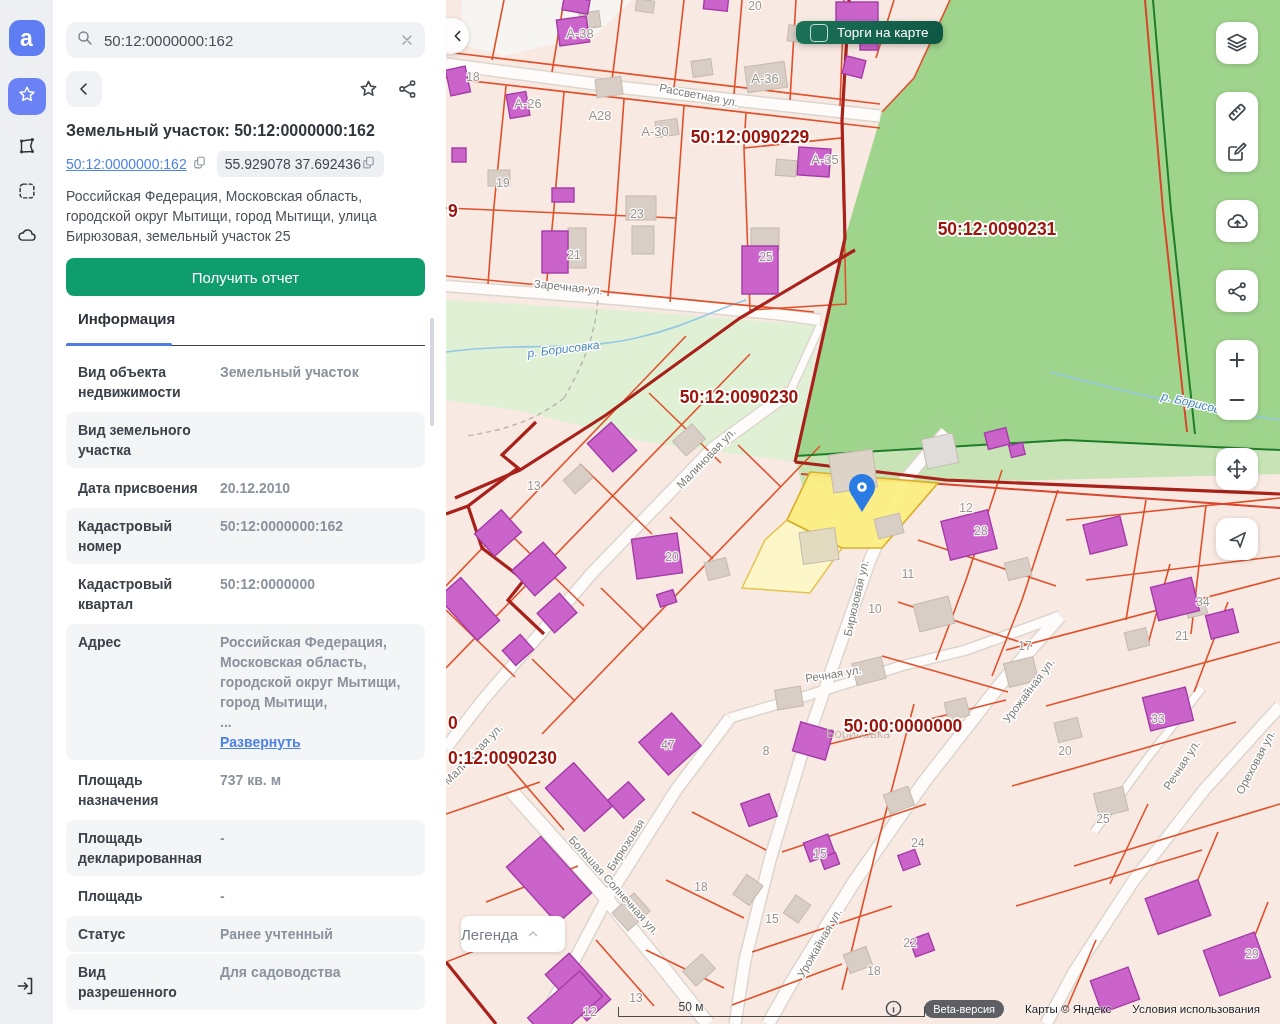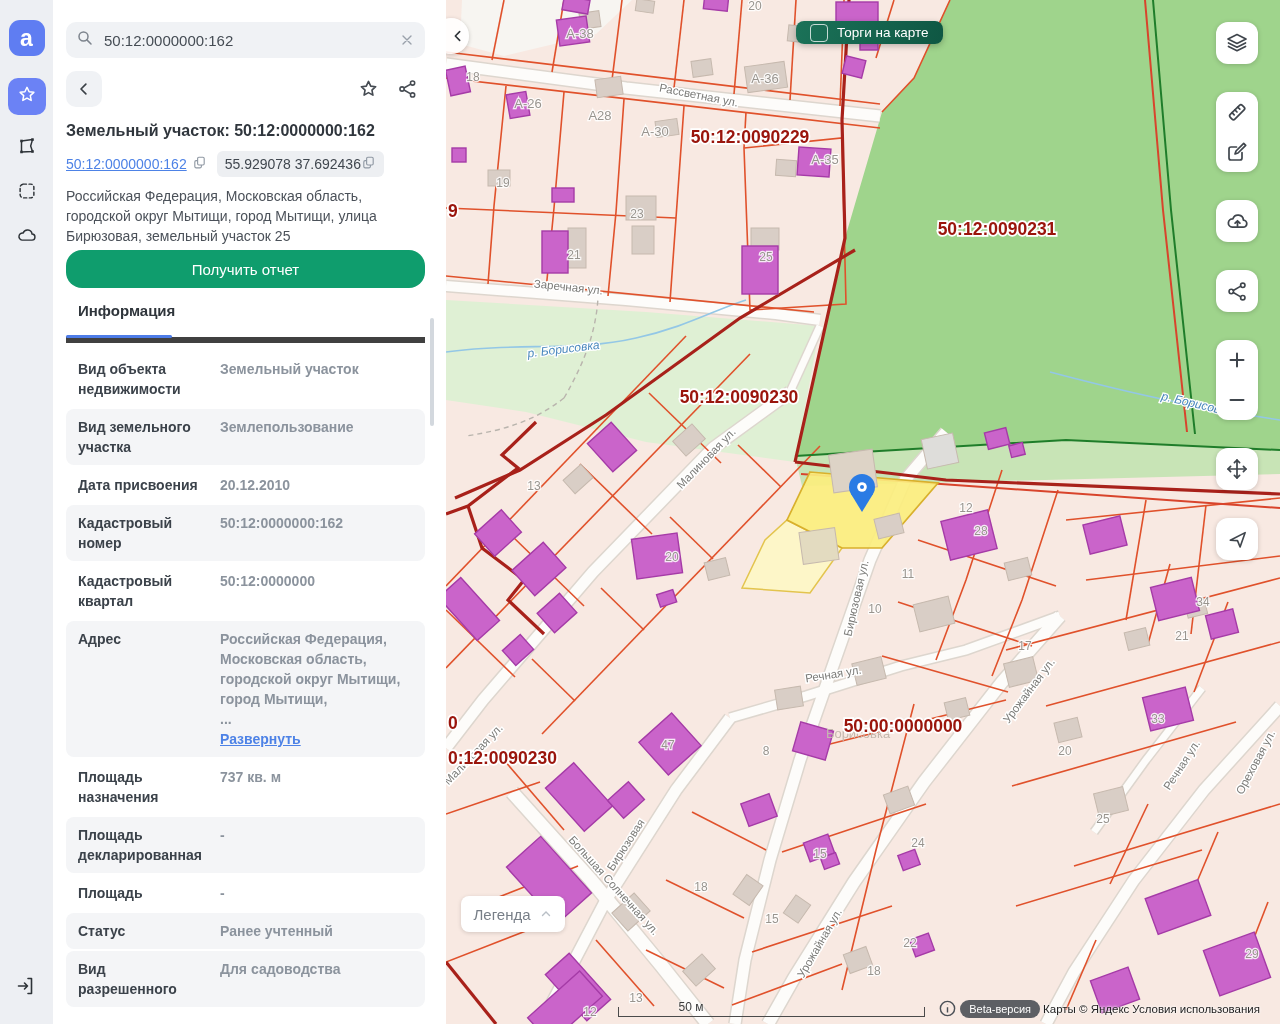--- a/index.html
+++ b/index.html
@@ -29,51 +29,51 @@
   .hdr-row{margin-top:13px;display:flex;align-items:center;}
   .back-btn{width:36px;height:36px;border-radius:10px;background:#f0f2f5;}
   .hdr-spacer{flex:1;}
   .hdr-act{width:34px;height:34px;margin-left:6px;}
   .title{margin-top:15px;font-size:16px;font-weight:700;color:#30363d;}
   .chips{margin-top:11px;display:flex;align-items:center;gap:10px;}
   .chip-link{display:flex;align-items:center;gap:5px;color:#4d82e6;font-size:14px;}
   .chip-gray{display:flex;align-items:center;background:#edeff2;border-radius:6px;
     padding:4px 8px;font-size:14px;color:#40474f;}
   .addr{margin-top:9px;font-size:14px;line-height:20px;color:#4b5159;}
-  .report-btn{margin-top:4px;width:100%;height:38px;background:#0f9d6d;border:0;border-radius:16px;
+  .report-btn{margin-top:12px;width:100%;height:38px;background:#0f9d6d;border:0;border-radius:8px;
     color:#fff;font-size:15px;font-family:inherit;cursor:pointer;}
-  .tabbar{margin-top:14px;border-bottom:6px solid #404040;position:relative;height:35px;}
+  .tabbar{margin-top:14px;border-bottom:1px solid #404040;position:relative;height:35px;}
   .tab{display:inline-block;margin-left:12px;font-size:15px;font-weight:700;color:#2f353b;}
   .tab-underline{position:absolute;left:0;bottom:-1px;width:106px;height:3px;background:#4d7ce8;border-radius:2px;}
   .rows{margin-top:8px;}
   .row{display:flex;padding:8px 12px;border-radius:8px;margin-top:2px;font-weight:bold;}
   .row.alt{background:#f4f5f7;}
   .rl{width:130px;flex:none;font-size:14px;line-height:20px;color:#3b424a;}
   .rv{flex:1;margin-left:12px;font-size:14px;line-height:20px;color:#8b939d;}
   .rv a{color:#4d82e6;}
   .scrollbar{position:absolute;right:3px;top:318px;width:4px;height:108px;border-radius:2px;background:#d3d8de;}
 
   
   .map{position:absolute;left:446px;top:0;width:834px;height:1024px;overflow:hidden;background:#f8e9e2;}
   .map svg text{font-family:"Liberation Sans","DejaVu Sans",sans-serif;}
   .collapse-btn{position:absolute;left:-13px;top:18px;width:36px;height:36px;border-radius:50%;
     background:rgba(255,255,255,.9);box-shadow:0 1px 4px rgba(0,0,0,.2);display:flex;align-items:center;justify-content:center;}
   .toggle-pill{position:absolute;left:350px;top:21px;height:23px;border-radius:8px;
     background:linear-gradient(105deg,#1b7258 0%,#14624c 60%,#0f5743 100%);
     display:flex;align-items:center;padding:0 14px;gap:9px;box-shadow:0 2px 6px rgba(0,0,0,.25);cursor:pointer;}
   .toggle-pill .cb{width:16px;height:16px;border:1.5px solid rgba(255,255,255,.75);border-radius:4px;}
   .toggle-pill .tl{color:#fff;font-size:13.5px;}
-  .legend-btn{position:absolute;left:15px;top:896px;width:104px;height:36px;background:#fff;border-radius:8px;
-    box-shadow:0 1px 4px rgba(0,0,0,.15);display:flex;align-items:center;justify-content:center;gap:8px;cursor:pointer;}
+  .legend-btn{position:absolute;left:15px;top:916px;width:104px;height:36px;background:#fff;border-radius:8px;
+    box-shadow:0 1px 4px rgba(0,0,0,.15);display:flex;align-items:center;justify-content:flex-start;gap:8px;cursor:pointer;}
   .legend-btn span{color:#777e87;font-size:15px;}
   .scale{position:absolute;left:172px;top:1007px;width:305px;height:9px;
     border-left:1.5px solid #4a4a4a;border-right:1.5px solid #4a4a4a;border-bottom:1.5px solid #4a4a4a;}
   .scale-label{position:absolute;left:210px;top:1000px;width:70px;text-align:center;font-size:12px;color:#3c3c3c;
     text-shadow:0 0 3px #fff,0 0 3px #fff;}
-  .attrib{position:absolute;right:20px;bottom:6px;display:flex;align-items:center;gap:3px;}
+  .attrib{position:absolute;right:20px;bottom:6px;display:flex;align-items:center;gap:21px;}
   .attrib .beta{background:rgba(66,71,77,.85);color:#fff;font-size:11px;border-radius:9px;padding:3px 9px;}
   .attrib .txt{font-size:11.5px;color:#1d1d1d;text-shadow:0 0 3px #fff,0 0 3px #fff;}
 
   
   .ctrls{position:absolute;right:22px;top:22px;display:flex;flex-direction:column;gap:28px;align-items:center;}
   .ctl,.ctl-group{background:#fff;border-radius:12px;box-shadow:0 1px 5px rgba(0,0,0,.18);}
   .ctl{width:42px;height:42px;display:flex;align-items:center;justify-content:center;cursor:pointer;}
   .ctl-group{width:42px;display:flex;flex-direction:column;}
   .ctl-group .ctl{box-shadow:none;background:transparent;height:40px;}
   .ctl svg{stroke:#3f454c;fill:none;stroke-width:1.7;stroke-linecap:round;stroke-linejoin:round;}
@@ -197,21 +197,20 @@
         <span class="tab-underline"></span>
       </div>
 
       <div class="rows">
         <div class="row">
             <div class="rl">Вид объекта недвижимости</div>
             <div class="rv">Земельный участок</div>
           </div>
         <div class="row alt">
             <div class="rl">Вид земельного участка</div>
-            <div class="rv">Землепользование</div>
           </div>
         <div class="row">
             <div class="rl">Дата присвоения</div>
             <div class="rv">20.12.2010</div>
           </div>
         <div class="row alt">
             <div class="rl">Кадастровый номер</div>
             <div class="rv">50:12:0000000:162</div>
           </div>
         <div class="row">

